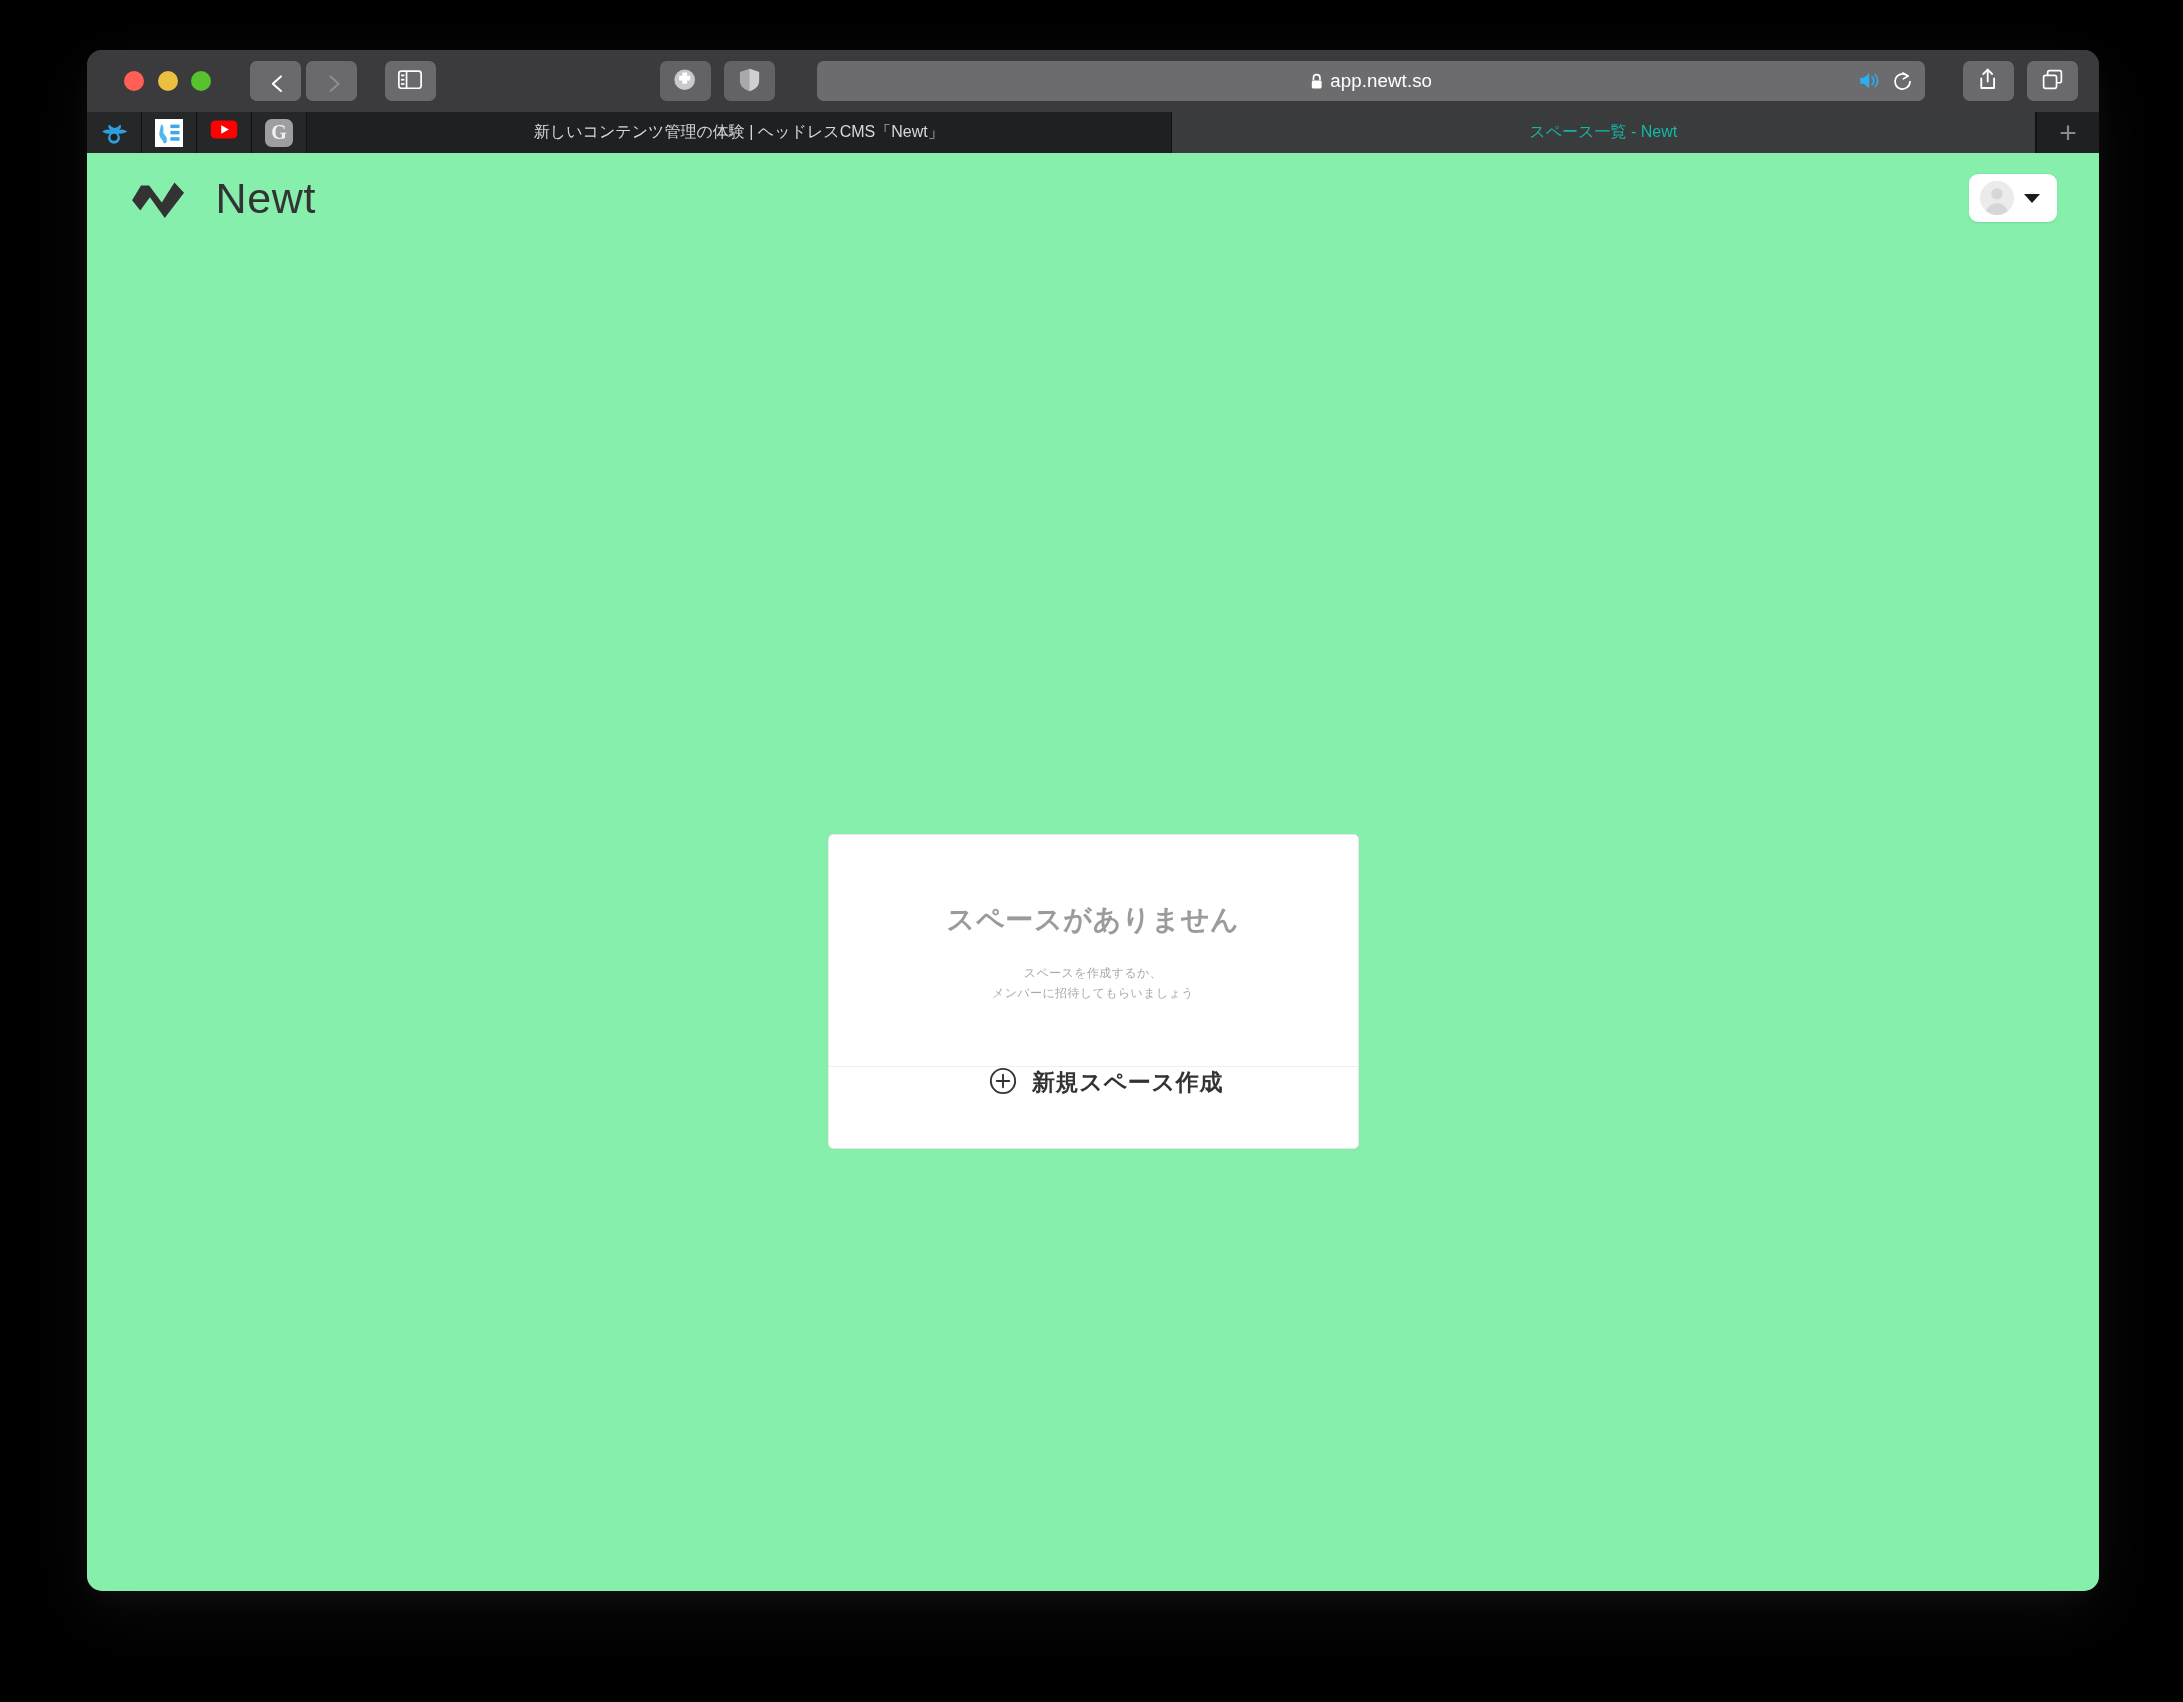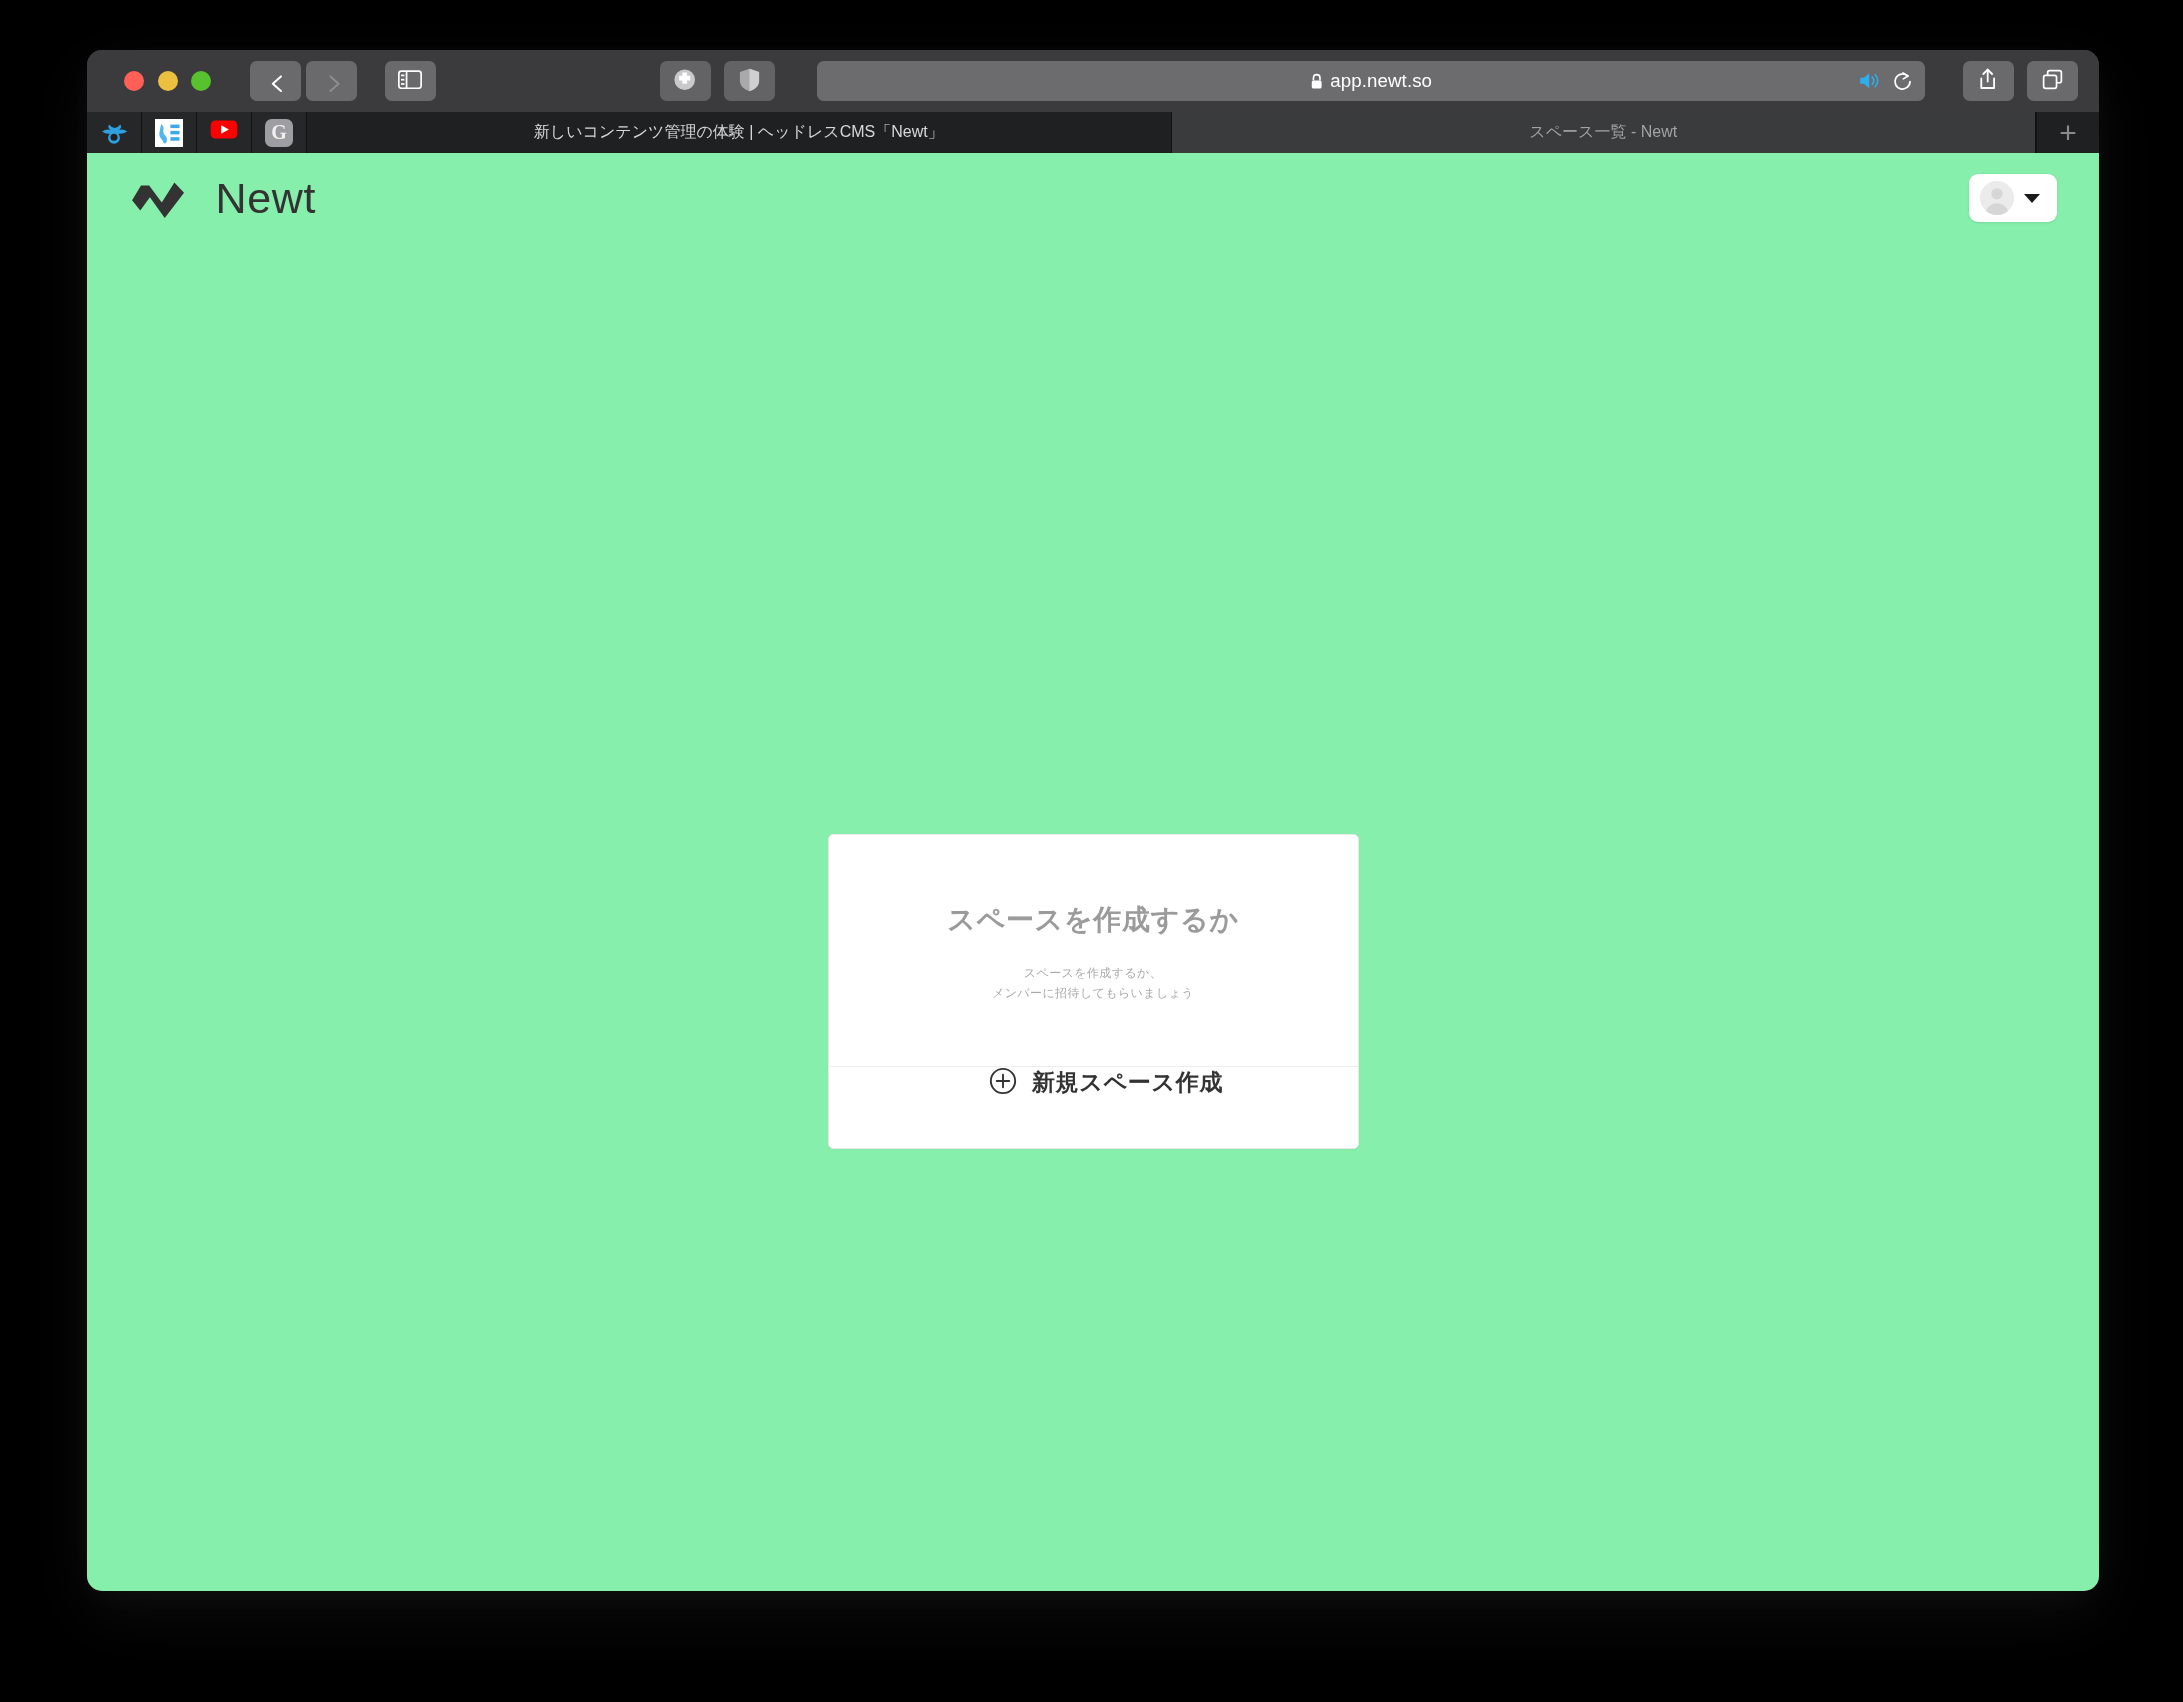--- a/index.html
+++ b/index.html
@@ -131,21 +131,21 @@
     display: flex; align-items: center; justify-content: center;
     border-right: 0.7px solid #111214;
     font-size: 16px;
     color: #d8d8d8;
     background: #1f2022;
     overflow: hidden;
     white-space: nowrap;
     padding: 0 13.4px;
     min-width: 0;
   }
-  .tab.active { background: #3a3b3d; color: #a3a3a3; }
+  .tab.active { background: #3a3b3d; color: #14b8a6; }
   .newtab {
     width: 63px;
     display:flex; align-items:center; justify-content:center;
     background: #1f2022;
     color: #8a8a8a;
     font-size: 30px;
     font-weight: 300;
     flex: none;
     border-left: 0.7px solid #111214;
   }
@@ -441,21 +441,21 @@
             </svg>
           </span>
           <span class="caret"></span>
         </div>
       </div>
 
       <div class="card-wrap">
         <div class="card">
 
           <div class="card-body">
-            <div class="card-title">スペースを作成するか</div>
+            <div class="card-title">スペースがありません</div>
             <div class="card-sub">
               <div>スペースを作成するか、</div>
               <div>メンバーに招待してもらいましょう</div>
             </div>
           </div>
 
           <div class="card-divider"></div>
 
           <div class="card-action">
             <span class="plus-ico">

